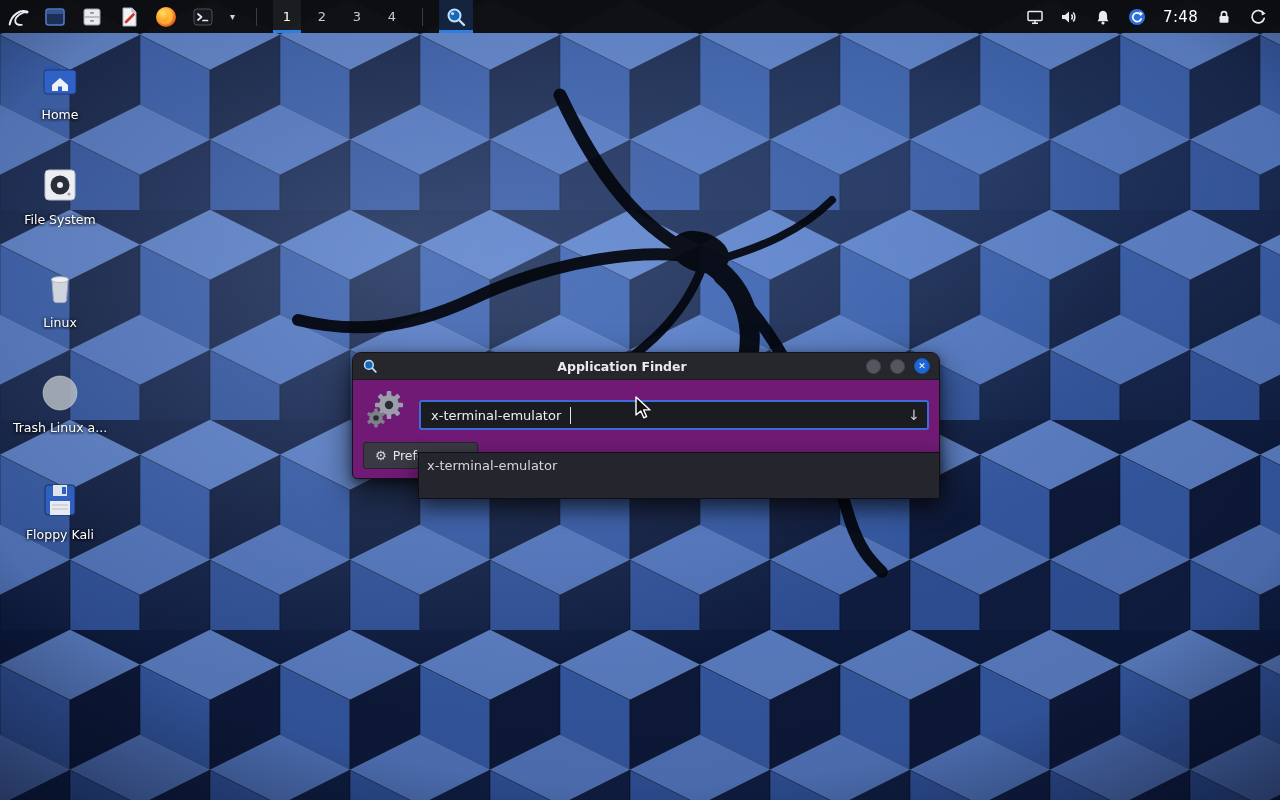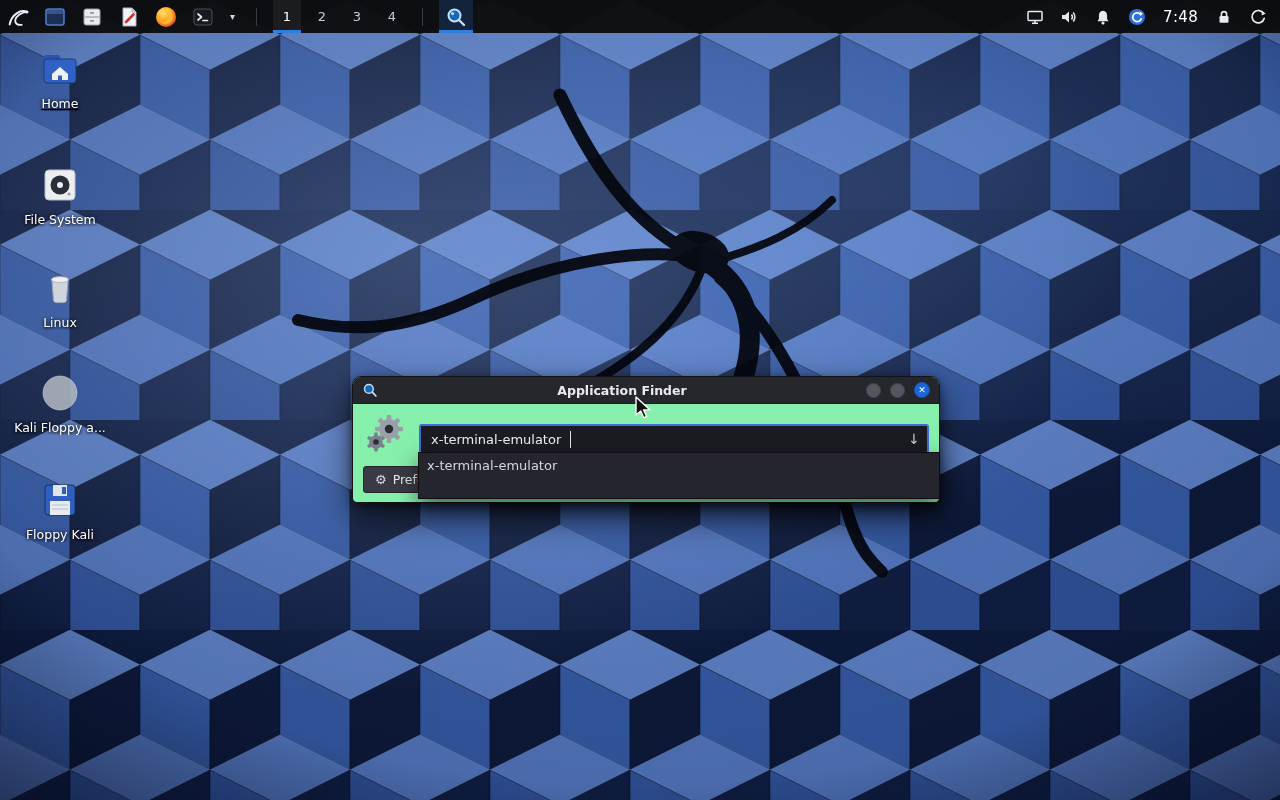--- a/index.html
+++ b/index.html
@@ -51,22 +51,22 @@
   }
   .desktop-icon .di-img { display:block; margin:0 auto; }
   .desktop-icon .di-label {
     margin-top:6px; font-size:12.5px; color:#ffffff;
     text-shadow:0 1px 3px rgba(0,0,0,0.95), 0 0 4px rgba(0,0,0,0.7);
     line-height:1.15; white-space:nowrap; overflow:hidden; text-overflow:ellipsis;
   }
 
   
   .app-finder {
-    position:absolute; left:352px; top:376px; width:588px; height:127px;
-    background:#86efac; border:1px solid #131317;
+    position:absolute; left:352px; top:352px; width:588px; height:127px;
+    background:#701a75; border:1px solid #131317;
     border-radius:9px 9px 5px 5px;
     box-shadow:0 14px 34px rgba(0,0,0,0.6), 0 3px 10px rgba(0,0,0,0.5);
     z-index:55;
   }
   .titlebar {
     height:27px; display:flex; align-items:center; padding:0 9px;
     border-radius:8px 8px 0 0;
     background:#26262d; border-bottom:1px solid #1b1b21;
   }
   .titlebar-title {
@@ -293,21 +293,21 @@
     </div>
     <div class="tray-btn">
       <svg width="18" height="18" viewBox="0 0 18 18">
         <path d="M14.6 5.6 A6.2 6.2 0 1 0 15.2 10.4" fill="none" stroke="#e8eaee" stroke-width="1.7" stroke-linecap="round"></path>
         <polygon points="12.9,2.8 16.6,5.6 12.6,7.4" fill="#e8eaee"></polygon>
       </svg>
     </div>
   </div>
 </div>
 
-<div class="desktop-icon" style="top:47px;text-decoration:underline;">
+<div class="desktop-icon" style="top:58px;">
   <svg class="di-img" width="44" height="44" viewBox="0 0 44 44">
     <rect x="6" y="8" width="16" height="8" rx="2" fill="#2a55ad"></rect>
     <rect x="6" y="12" width="32" height="24" rx="3" fill="#2f62c4" stroke="#1b3a78"></rect>
     <path d="M14 27 L22 20 L30 27 V33 H14 Z" fill="#eef2f8"></path>
     <rect x="20" y="28.5" width="4" height="4.5" fill="#2f62c4"></rect>
   </svg>
   <div class="di-label">Home</div>
 </div>
 
 <div class="desktop-icon" style="top:163px;text-align:center;">
@@ -326,21 +326,21 @@
     <ellipse cx="22" cy="13.6" rx="8.6" ry="2.9" fill="#eef0f4" stroke="#b5bac4"></ellipse>
   </svg>
   <div class="di-label">Linux</div>
 </div>
 
 <div class="desktop-icon" style="top:371px;">
   <svg class="di-img" width="44" height="44" viewBox="0 0 44 44">
     <circle cx="22" cy="22" r="17" fill="#b4bac2" opacity="0.85"></circle>
     <circle cx="22" cy="22" r="17" fill="none" stroke="#d9dde3" stroke-opacity="0.5"></circle>
   </svg>
-  <div class="di-label">Kali Floppy a...</div>
+  <div class="di-label">Trash Linux a...</div>
 </div>
 
 <div class="desktop-icon" style="top:478px;">
   <svg class="di-img" width="44" height="44" viewBox="0 0 44 44">
     <rect x="7" y="7" width="30" height="30" rx="3" fill="#2f5fc0" stroke="#17315f"></rect>
     <rect x="15" y="7" width="14" height="11" fill="#dfe4ec"></rect>
     <rect x="24" y="9" width="4" height="7" fill="#2f5fc0"></rect>
     <rect x="12" y="23" width="20" height="14" fill="#e8ebf1"></rect>
     <line x1="14" y1="27" x2="30" y2="27" stroke="#b9bec8"></line>
     <line x1="14" y1="31" x2="30" y2="31" stroke="#b9bec8"></line>

